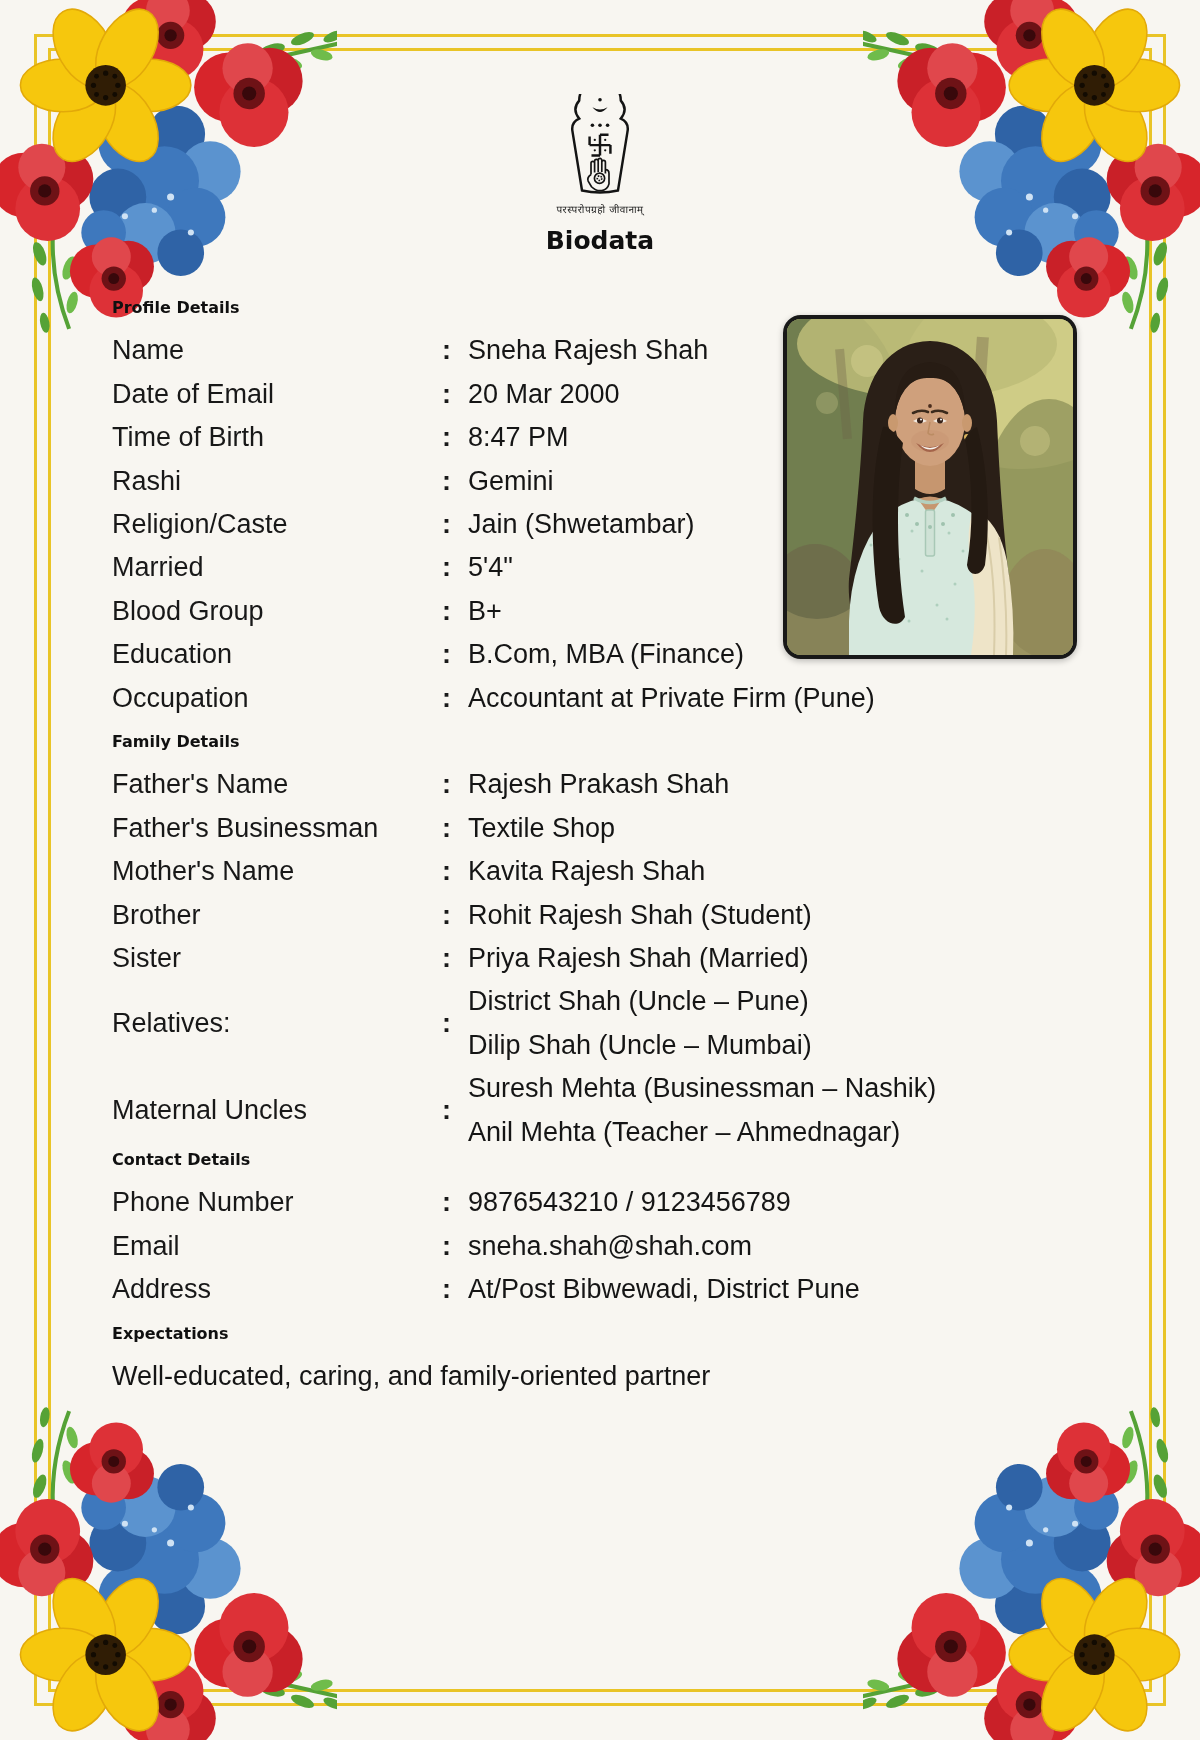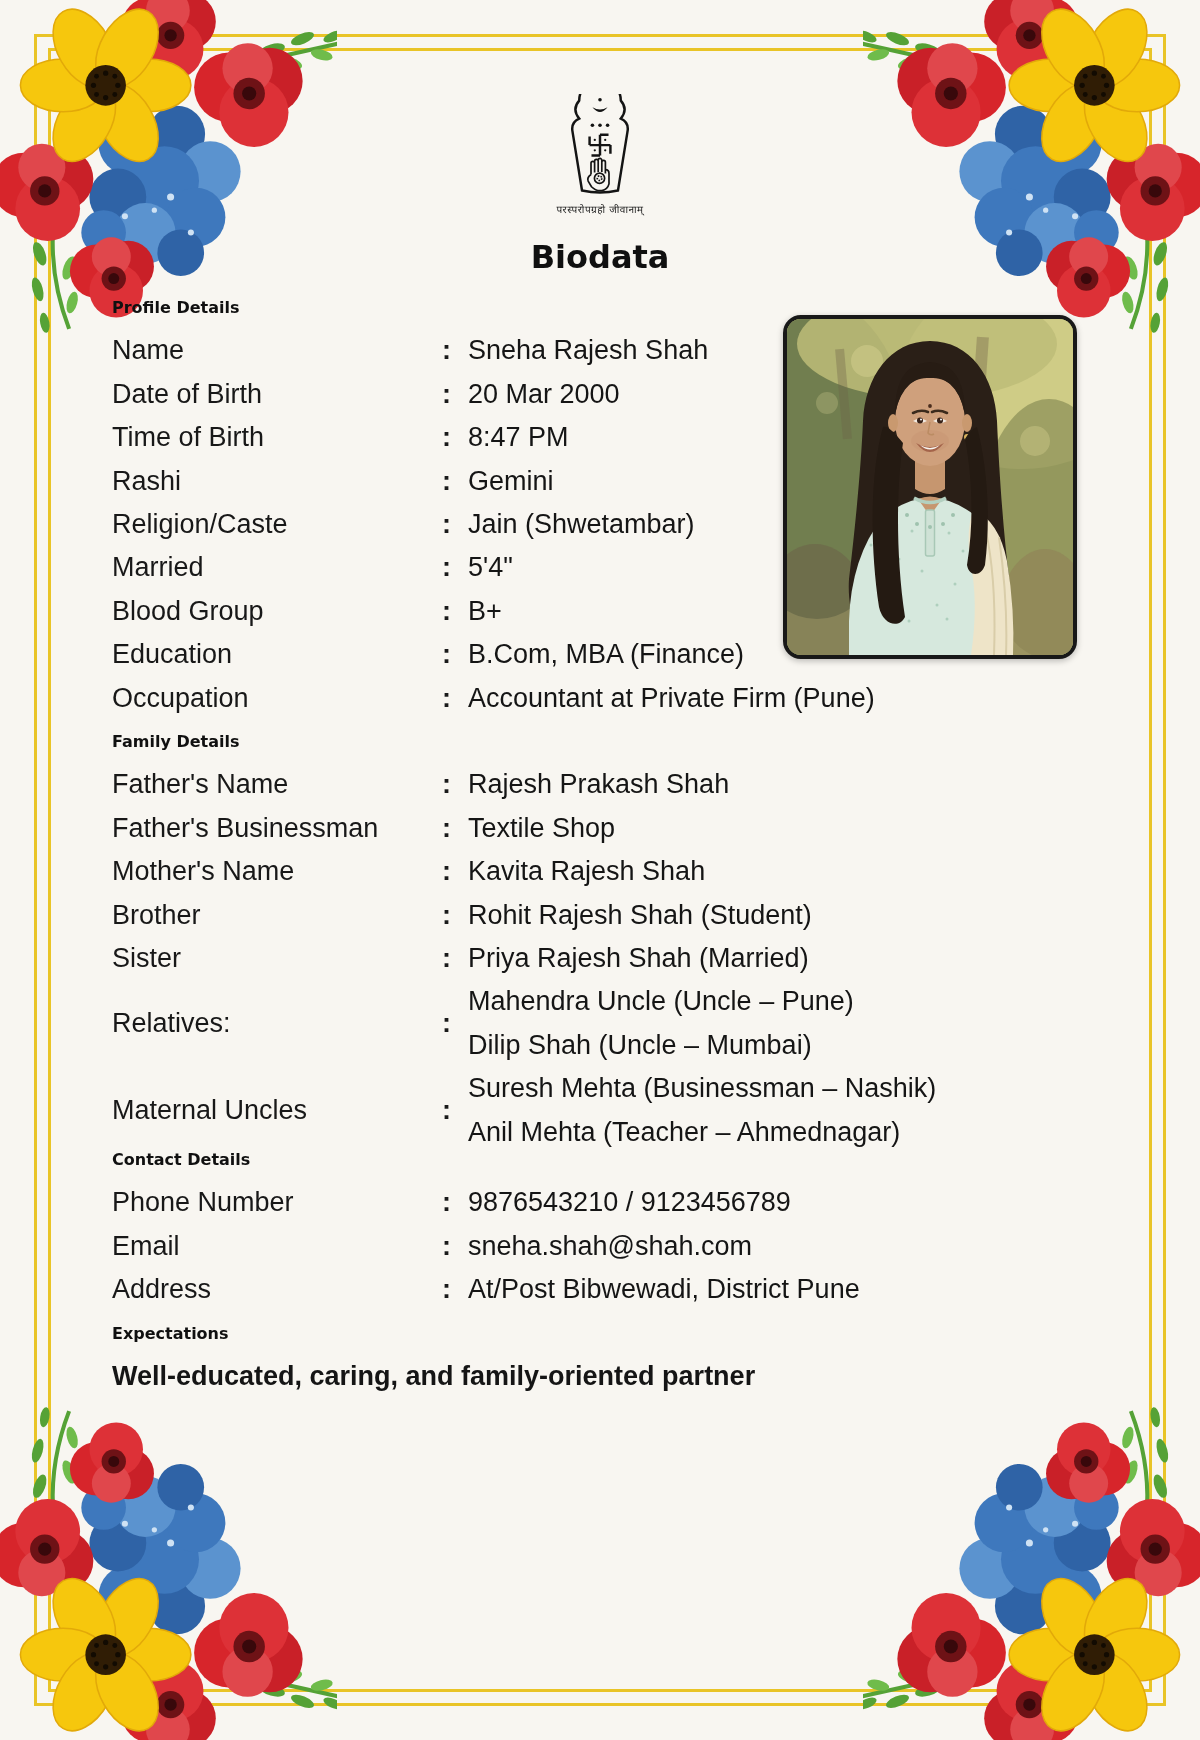--- a/index.html
+++ b/index.html
@@ -18,33 +18,33 @@
   .corner{position:absolute; width:345px; height:345px;}
   .corner.tl{top:-8px; left:-8px;}
   .corner.tr{top:-8px; right:-8px; transform:scaleX(-1);}
   .corner.bl{bottom:-8px; left:-8px; transform:scaleY(-1);}
   .corner.br{bottom:-8px; right:-8px; transform:scale(-1,-1);}
 
   .header{position:absolute; top:94px; left:0; width:1200px; text-align:center;}
   .emblem{display:block; margin:0 auto; width:96px; height:106px;}
   .emblem-caption{font-size:10px; letter-spacing:.5px; margin-top:2px; color:#222;
     font-family:"DejaVu Sans", sans-serif;}
-  .doc-title{margin-top:22px; font-family:"DejaVu Sans", sans-serif; font-weight:700;
-    font-size:32px; color:#101010;}
+  .doc-title{margin-top:10px; font-family:"DejaVu Sans", sans-serif; font-weight:700;
+    font-size:25px; color:#101010;}
 
   .content{position:absolute; left:112px; top:286px; width:1010px;}
   .section-heading{
     font-family:"DejaVu Sans", sans-serif; font-weight:700; font-size:16px;
     line-height:43.4px; height:43.4px; color:#101010;
   }
   .row{display:flex; align-items:center;}
   .row .label{flex:0 0 330px; font-size:27px; line-height:43.4px; color:#181818;}
   .row .colon{flex:0 0 26px; font-size:27px; line-height:43.4px; font-weight:700;}
   .row .values{flex:1; font-size:27px; line-height:43.4px; color:#151515;}
-  .free-text{font-size:27px; line-height:43.4px; color:#151515;font-weight:bold;}
+  .free-text{font-size:27px; line-height:43.4px; color:#151515;}
   #section-contact{margin-top:-16px;}
 
   .photo{
     position:absolute; left:783px; top:315px; width:294px; height:344px;
     box-sizing:border-box; border:4px solid #181818; border-radius:18px;
     overflow:hidden; background:#a8ad6c; box-shadow:0 2px 6px rgba(0,0,0,.25);
   }
   .photo svg{display:block; width:100%; height:100%;}
 </style>
 </head>
@@ -420,21 +420,21 @@
       <section class="doc-section" id="section-profile">
         <div class="section-heading">Profile Details</div>
         <div class="row">
           <div class="label">Name</div>
           <div class="colon">:</div>
           <div class="values">
             <div class="value-line">Sneha Rajesh Shah</div>
           </div>
         </div>
         <div class="row">
-          <div class="label">Date of Birth</div>
+          <div class="label">Date of Email</div>
           <div class="colon">:</div>
           <div class="values">
             <div class="value-line">20 Mar 2000</div>
           </div>
         </div>
         <div class="row">
           <div class="label">Time of Birth</div>
           <div class="colon">:</div>
           <div class="values">
             <div class="value-line">8:47 PM</div>
@@ -517,21 +517,21 @@
           <div class="label">Sister</div>
           <div class="colon">:</div>
           <div class="values">
             <div class="value-line">Priya Rajesh Shah (Married)</div>
           </div>
         </div>
         <div class="row">
           <div class="label">Relatives:</div>
           <div class="colon">:</div>
           <div class="values">
-            <div class="value-line">Mahendra Uncle (Uncle – Pune)</div>
+            <div class="value-line">District Shah (Uncle – Pune)</div>
             <div class="value-line">Dilip Shah (Uncle – Mumbai)</div>
           </div>
         </div>
         <div class="row">
           <div class="label">Maternal Uncles</div>
           <div class="colon">:</div>
           <div class="values">
             <div class="value-line">Suresh Mehta (Businessman – Nashik)</div>
             <div class="value-line">Anil Mehta (Teacher – Ahmednagar)</div>
           </div>

